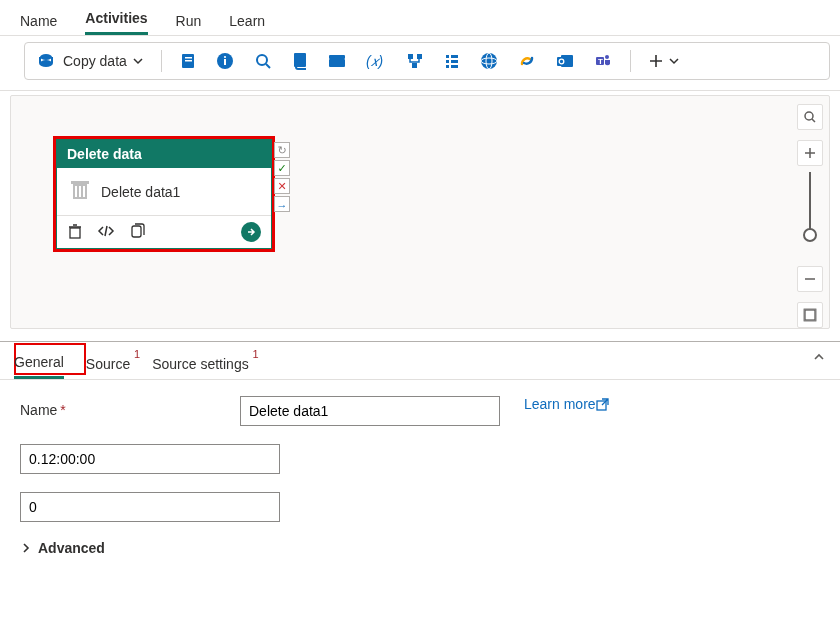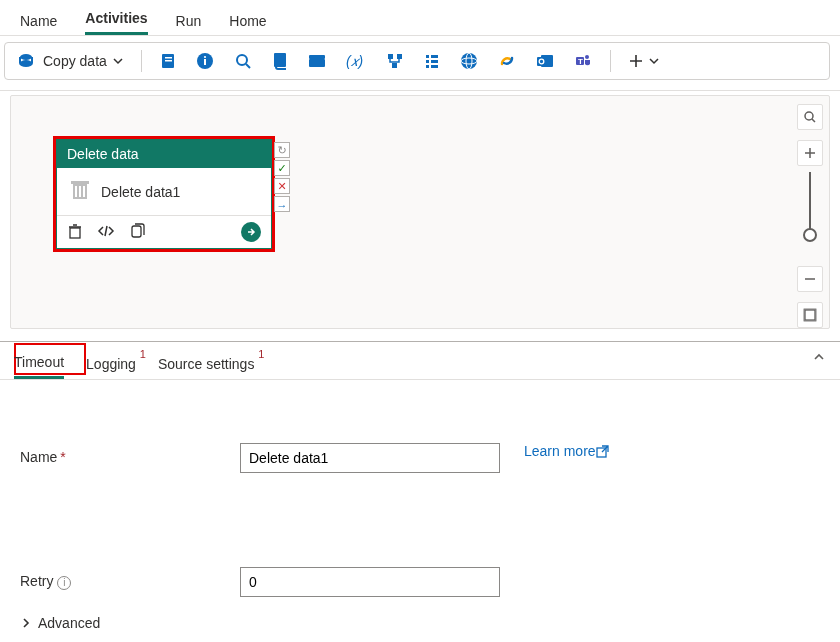--- a/index.html
+++ b/index.html
@@ -23,21 +23,21 @@
     padding: 8px 0 6px 0;
     cursor: pointer;
     color: #323130;
   }
   .top-tab.active {
     font-weight: 600;
     border-bottom: 3px solid #117865;
     text-align: center;
   }
   .toolbar-wrap {
-    padding: 6px 10px 10px 4px;
+    padding: 6px 10px 10px 24px;
     border-bottom: 1px solid #e1dfdd;
   }
   .toolbar {
     display: flex;
     align-items: center;
     gap: 8px;
     border: 1px solid #d2d0ce;
     border-radius: 4px;
     height: 38px;
     padding: 0 8px;
@@ -109,20 +109,21 @@
     background:#fff;
   }
   .activity-inner {
     border:1px solid #0f7a5f;
   }
   .activity-header {
     background:#117865;
     color:#fff;
     padding:6px 10px;
     font-size:14px;
+    font-weight:bold;
   }
   .activity-body {
     display:flex;align-items:center;gap:10px;
     padding:10px 12px;
     border-bottom:1px solid #e1dfdd;
   }
   .activity-actions {
     display:flex;align-items:center;gap:14px;
     padding:6px 10px;
   }
@@ -167,21 +168,20 @@
   }
   .collapse-caret{
     position:absolute; right:14px; top:8px; cursor:pointer; color:#605e5c;
   }
   .form {
     padding: 16px 20px 20px 20px;
   }
   .row {
     display:flex;align-items:flex-start;
     margin-bottom:18px;
-    margin-top:47px;
   }
   .row .label { width:220px; padding-top:6px; }
   .row .req { color:#a4262c; margin-left:3px; }
   .row input[type=text] {
     width:260px; height:30px;
     border:1px solid #8a8886; padding:0 8px;
     font-family:inherit;font-size:14px;
   }
   .row textarea {
     width:260px; height:54px;
@@ -192,31 +192,31 @@
   .learn-more {
     color:#0f6cbd; text-decoration:none;
     display:inline-flex;align-items:center;gap:0;
     margin-left:24px;
   }
   .info-ic{
     display:inline-flex;width:14px;height:14px;border:1px solid #8a8886;border-radius:50%;
     font-size:10px;align-items:center;justify-content:center;color:#8a8886;margin-left:4px;
   }
   .adv {
-    display:flex;align-items:center;gap:6px;cursor:pointer;
+    display:flex;align-items:center;gap:6px;cursor:pointer;font-weight:bold;
   }
 </style>
 </head>
 <body>
 
 <div class="top-tabs">
   <div class="top-tab">Name</div>
   <div class="top-tab active">Activities</div>
   <div class="top-tab">Run</div>
-  <div class="top-tab">Home</div>
+  <div class="top-tab">Learn</div>
 </div>
 
 <div class="toolbar-wrap">
   <div class="toolbar">
     <div class="tb-btn">
       <svg width="18" height="16" viewBox="0 0 18 16">
           <ellipse cx="7" cy="4" rx="6" ry="3" fill="#0f6cbd"></ellipse>
           <path d="M1 4v6c0 1.7 2.7 3 6 3s6-1.3 6-3V4" fill="none" stroke="#0f6cbd" stroke-width="2"></path>
           <ellipse cx="7" cy="10" rx="6" ry="3" fill="#0f6cbd"></ellipse>
         </svg>
@@ -393,44 +393,44 @@
           <rect x="2" y="2" width="10" height="10" fill="none" stroke="#605e5c" stroke-width="1.3"></rect>
           <rect x="1" y="1" width="12" height="12" fill="none" stroke="#605e5c" stroke-width="0.8"></rect>
         </svg>
       </div>
   </div>
 </div>
 
 <div class="props-panel">
   <div class="props-tabs">
     <div class="gen-box"></div>
-    <div class="p-tab active">Timeout</div>
-    <div class="p-tab"><span>Logging</span><span class="badge">1</span></div>
+    <div class="p-tab active">General</div>
+    <div class="p-tab"><span>Source</span><span class="badge">1</span></div>
     <div class="p-tab"><span>Source settings</span><span class="badge">1</span></div>
     <div class="collapse-caret"><svg width="14" height="14">
           <path d="M3 9l4-4 4 4" fill="none" stroke="#605e5c" stroke-width="1.6"></path>
         </svg></div>
   </div>
 
   <div class="form">
     <div class="row">
       <div class="label"><span>Name</span><span class="req">*</span></div>
       <input type="text" value="Delete data1" style="">
       <a href="#" class="learn-more">
         <span>Learn more</span>
         <svg width="13" height="13">
             <rect x="1" y="3" width="9" height="9" fill="none" stroke="#0f6cbd" stroke-width="1.3"></rect>
             <path d="M6 1h6v6M12 1L6 7" fill="none" stroke="#0f6cbd" stroke-width="1.3"></path>
           </svg>
       </a>
     </div>
     <div class="row">
+      <input type="text" value="0.12:00:00" style="">
     </div>
     <div class="row">
-      <div class="label"><span>Retry</span><span class="info-ic">i</span></div>
       <input type="text" value="0" style="">
     </div>
     <div class="adv">
       <svg width="12" height="12">
           <path d="M4 2l4 4-4 4" fill="none" stroke="#323130" stroke-width="1.6"></path>
         </svg>
       <span>Advanced</span>
     </div>
   </div>
 </div>

